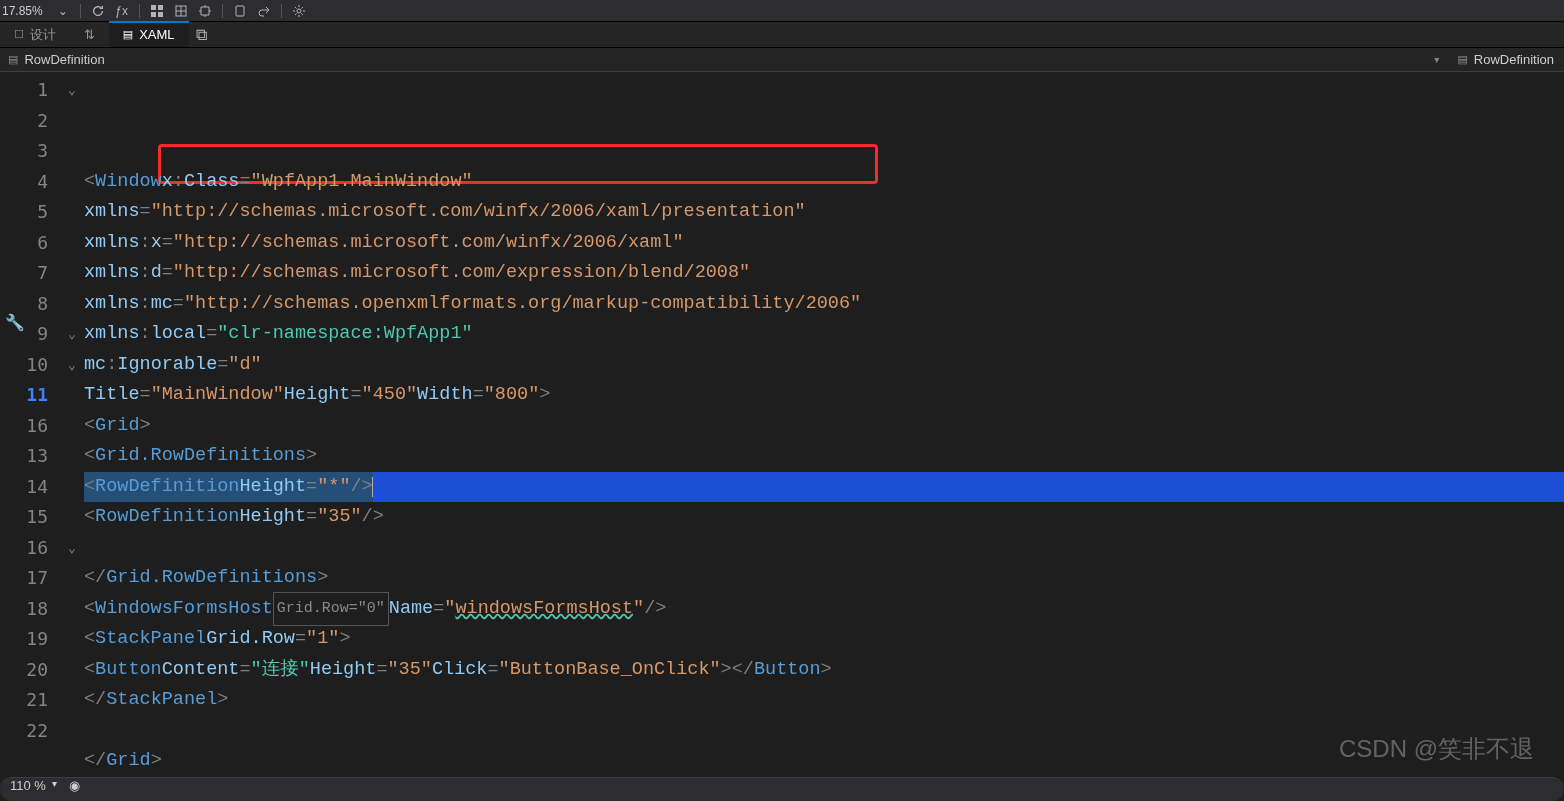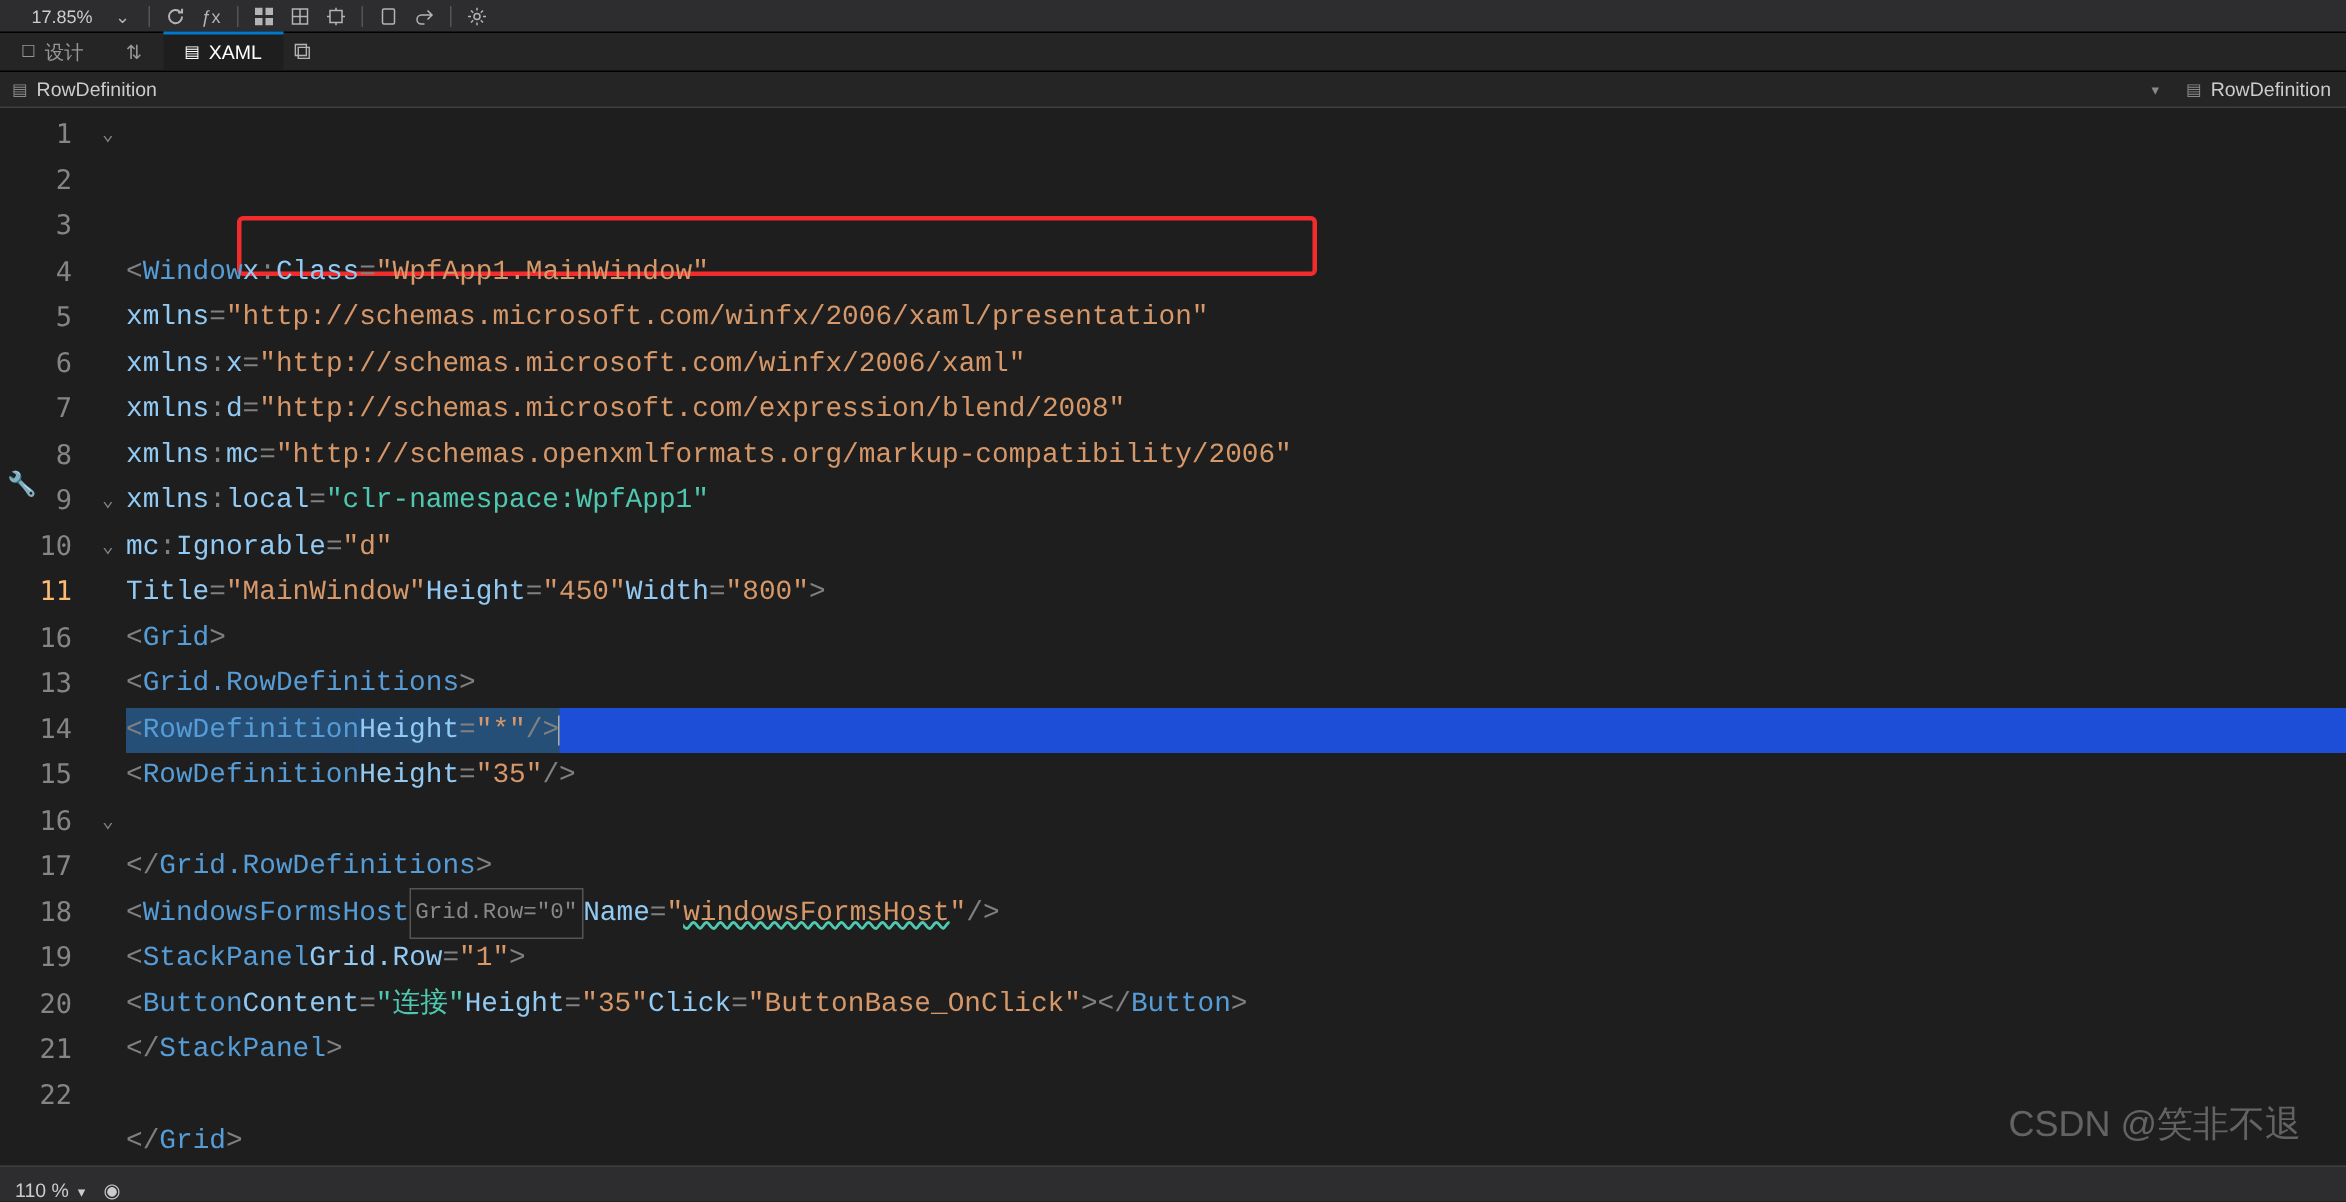--- a/index.html
+++ b/index.html
@@ -1,49 +1,49 @@
 <!DOCTYPE html>
 <html><head>
 <meta charset="utf-8">
 <style>
 * { margin:0; padding:0; box-sizing:border-box; }
 body { background:#1e1e1e; font-family:'Segoe UI',sans-serif; color:#d4d4d4; width:1564px; height:801px; overflow:hidden; position:relative; }
-.toolbar { height:22px; background:#2d2d30; display:flex; align-items:center; padding:0 21px; font-size:12px; color:#ccc; border-bottom:1px solid #000; }
+.toolbar { height:22px; background:#2d2d30; display:flex; align-items:center; padding:0 2px; font-size:12px; color:#ccc; border-bottom:1px solid #000; }
 .zoom { margin-right:8px; }
 .tb-icon { width:18px; height:18px; margin:0 3px; display:flex; align-items:center; justify-content:center; color:#ccc; opacity:.85; }
 .tb-sep { width:1px; height:14px; background:#555; margin:0 5px; }
 .tabs { height:26px; background:#252526; display:flex; align-items:center; border-bottom:1px solid #000; }
 .tab { padding:0 14px; height:26px; display:flex; align-items:center; color:#969696; font-size:13px; gap:6px; cursor:pointer; }
 .tab.active { background:#1e1e1e; color:#fff; border-top:2px solid #007acc; margin-top:-2px; }
 .tab-icon { font-size:11px; }
 .breadcrumb { height:24px; background:#252526; display:flex; align-items:center; font-size:13px; border-bottom:1px solid #3e3e42; }
 .bc-left { flex:1; display:flex; align-items:center; padding-left:8px; color:#ccc; gap:6px; }
 .bc-right { display:flex; align-items:center; padding:0 10px; color:#ccc; gap:6px; }
 .bc-icon { opacity:.6; font-size:11px; }
 .editor { display:flex; height:700px; position:relative; }
 .gutter { width:60px; background:#1e1e1e; text-align:right; padding-right:12px; font-family:Consolas,monospace; font-size:18px; color:#858585; line-height:30.5px; padding-top:3px; }
 .gutter .ln { height:30.5px; display:flex; justify-content:flex-end; align-items:center; }
-.gutter .cur { color:#fdba74; font-weight:400; }
+.gutter .cur { color:#3b82f6; font-weight:700; }
 .fold-col { width:24px; background:#1e1e1e; font-family:Consolas,monospace; font-size:16px; color:#858585; line-height:30.5px; padding-top:3px; }
 .fold-col div { height:30.5px; display:flex; align-items:center; justify-content:center; }
 .chev::before { content:'⌄'; font-size:13px; color:#858585; }
 .code { flex:1; font-family:Consolas,'Courier New',monospace; font-size:18.5px; line-height:30.5px; padding-top:3px; white-space:pre; position:relative; }
 .line { height:30.5px; display:flex; align-items:center; position:relative; }
 .line.cur { background:#1d4ed8; }
 .line.cur::before { content:''; position:absolute; left:-160px; right:0; top:0; bottom:0; background:#222226; z-index:-1; border-top:1px solid #333; border-bottom:1px solid #333; }
 .sel { background:#264f78; }
 .punct { color:#808080; }
 .elem { color:#569cd6; }
 .attr { color:#92caf4; }
 .str { color:#d69769; }
 .str2 { color:#4ec9b0; }
 .und { text-decoration:underline wavy #4ec9b0; }
 .redbox { position:absolute; border:3px solid #f22c2c; border-radius:4px; pointer-events:none; }
 .lb-icon { position:absolute; left:5px; top:313px; color:#ccc; font-size:16px; z-index:5; }
-.bottom { position:absolute; bottom:0; left:0; right:0; height:24px; background:#2d2d30; display:flex; align-items:flex-end; padding:0 10px; font-size:13px; color:#ccc; border-top:1px solid #3e3e42; }
+.bottom { position:absolute; bottom:0; left:0; right:0; height:24px; background:#2d2d30; display:flex; align-items:flex-start; padding:0 10px; font-size:13px; color:#ccc; border-top:1px solid #3e3e42;border-radius:12px; }
 .caret { display:inline-block; width:1px; height:20px; background:#aeafad; vertical-align:middle; margin-left:-1px; }
 .watermark { position:absolute; right:30px; bottom:36px; font-size:24px; color:#888; opacity:.65; font-family:sans-serif;margin-top:45px; }
 .dd { margin-left:auto; color:#888; font-size:10px; padding-right:8px; }
 svg { display:block; }
 </style>
 </head>
 <body>
 
 <div class="toolbar">
   <span class="zoom">17.85%</span>

